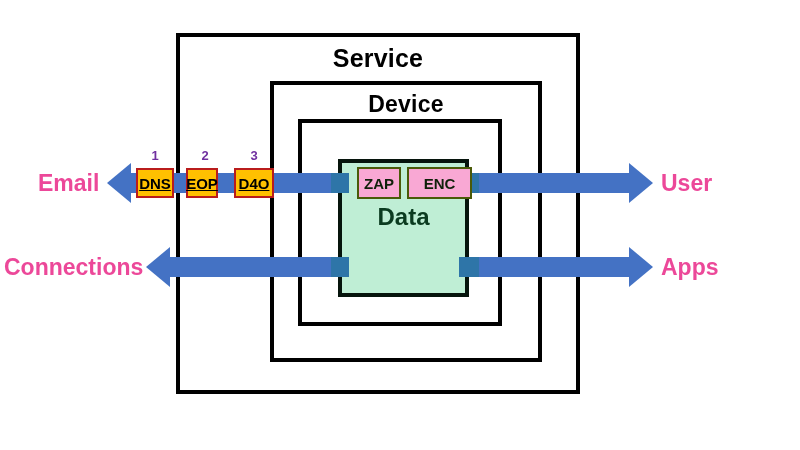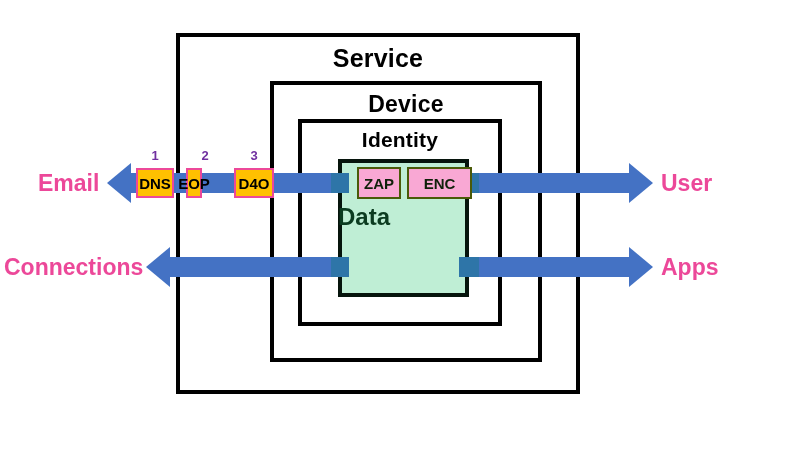--- a/index.html
+++ b/index.html
@@ -48,20 +48,21 @@
     width: 131px; height: 138px;
     background: #bfeed5;
     border: 4px solid #06140c;
     box-sizing: border-box;
     z-index: 6;
   }
   #data-label {
     position: absolute;
     left: 338px; top: 203px;
     width: 131px;
+    text-align: center;
     font-size: 24px;
     font-weight: bold;
     color: #0b3b20;
     z-index: 9;
   }
 
   
   .shaft {
     position: absolute;
     height: 20px;
@@ -123,32 +124,33 @@
   #r2-in-left-head  { left: 349px; top: 248px; }
   #r2-in-right-shaft{ left: 459px; top: 257px; width: 20px; z-index: 7;}
   #r2-in-right-head { left: 436px; top: 248px; }
 
   
   .chip {
     position: absolute;
     top: 168px;
     height: 30px;
     background: #ffc000;
-    border: 2px solid #ec4899;
+    border: 2px solid #b91c1c;
     box-sizing: border-box;
     color: #000000;
     font-size: 15px;
     font-weight: bold;
     display: flex;
     align-items: center;
     justify-content: center;
     z-index: 8;
+    text-decoration: underline;
   }
   #chip-dns { left: 136px; width: 38px; }
-  #chip-eop { left: 186px; width: 16px; }
+  #chip-eop { left: 186px; width: 32px; }
   #chip-d4o { left: 234px; width: 40px; }
 
   .chip-num {
     position: absolute;
     top: 148px;
     font-size: 13px;
     font-weight: bold;
     color: #7030a0;
     text-align: center;
     z-index: 8;
@@ -194,21 +196,20 @@
 <body>
 
 <div id="canvas">
 
   <div id="service-box" class="layer-box"></div>
   <div id="device-box" class="layer-box"></div>
   <div id="identity-box" class="layer-box"></div>
 
   <div id="service-label" class="layer-label">Service</div>
   <div id="device-label" class="layer-label">Device</div>
-  <div id="identity-label" class="layer-label">Identity</div>
 
   <div id="r1-head-left" class="head head-left"></div>
   <div id="r1-shaft-a" class="shaft"></div>
   <div id="r1-shaft-b" class="shaft"></div>
   <div id="r1-head-right" class="head head-right"></div>
 
   <div id="r2-head-left" class="head head-left"></div>
   <div id="r2-shaft-a" class="shaft"></div>
   <div id="r2-shaft-b" class="shaft"></div>
   <div id="r2-head-right" class="head head-right"></div>

